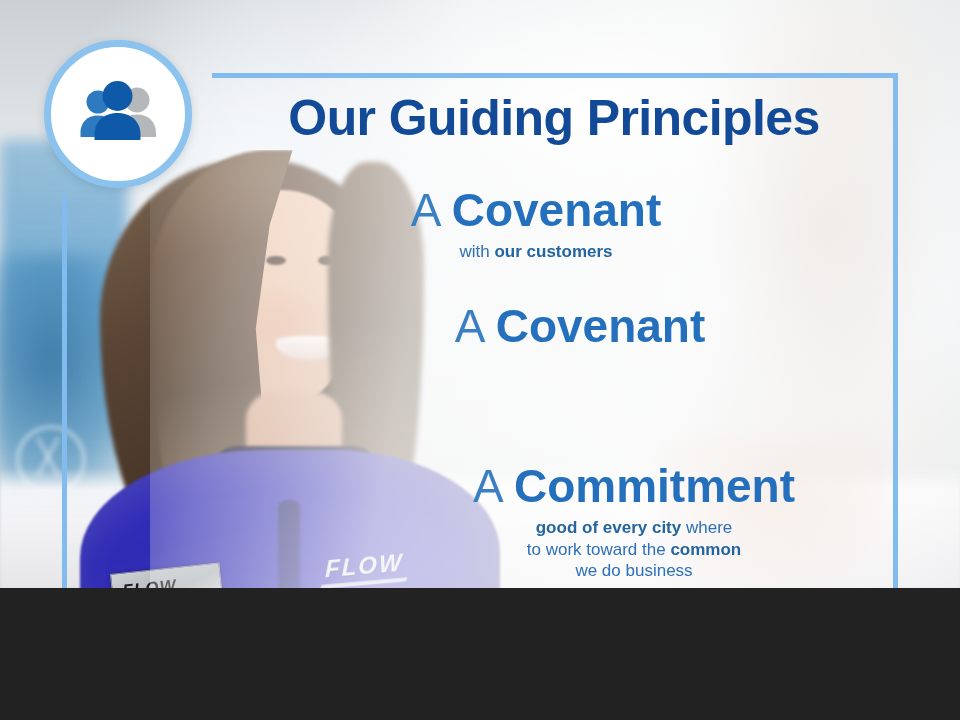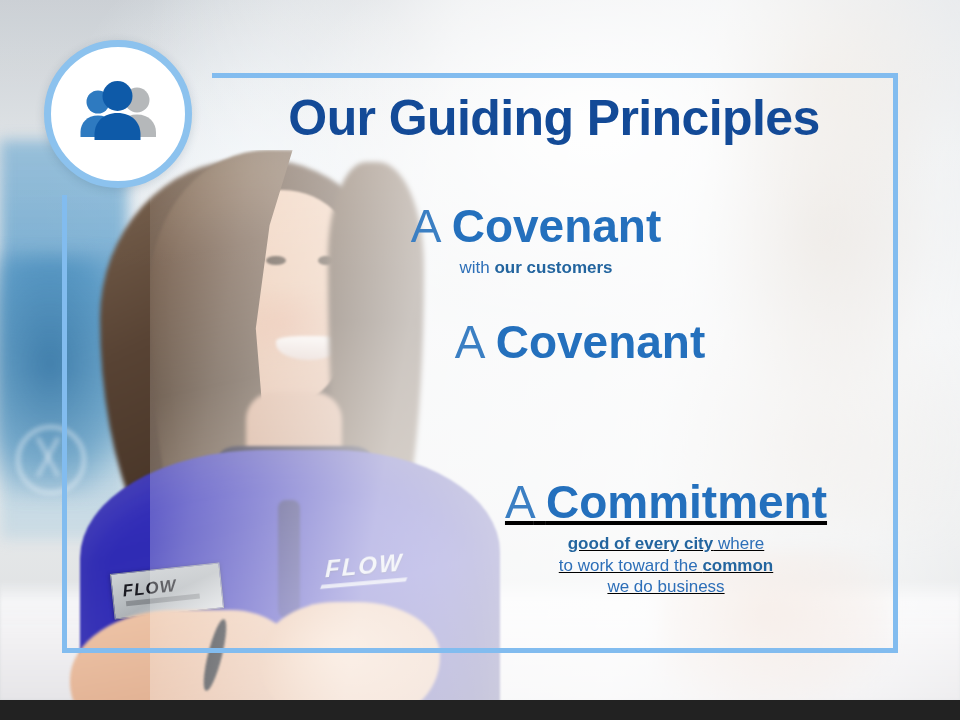--- a/index.html
+++ b/index.html
@@ -9,21 +9,21 @@
     background: #222;
   }
   body {
     font-family: "Liberation Sans", sans-serif;
   }
 
   
   .stage {
     position: relative;
     width: 960px;
-    height: 700px;
+    height: 588px;
     overflow: hidden;
     background: #cfd4d8;
   }
 
   
   .photo {
     position: absolute;
     inset: 0;
     overflow: hidden;
   }
@@ -312,41 +312,41 @@
     width: 672px;
     text-align: center;
     font-weight: 700;
     font-size: 50px;
     line-height: 1.04;
     letter-spacing: -.6px;
     color: #134a97;
     white-space: nowrap;
   }
 
-  .principle { position: absolute; text-align: center; margin-top: 16px; }
+  .principle { position: absolute; text-align: center; }
   .principle .big {
     font-size: 46px;
     line-height: 1.06;
     color: #2f78c2;
     white-space: nowrap;
   }
   .principle .big .art { font-weight: 400; color: #3b7fc3; }
   .principle .big .word { font-weight: 700; color: #2470bd; }
   .principle .sub {
     margin-top: 6px;
     font-size: 17px;
     line-height: 1.28;
     color: #2d6fb8;
     font-weight: 400;
   }
   .principle .sub b { font-weight: 700; color: #23659f; }
 
   .p1 { left: 286px; top: 186px; width: 500px; }
   .p2 { left: 330px; top: 302px; width: 500px; }
-  .p3 { left: 416px; top: 462px; width: 500px; text-decoration: underline; }
+  .p3 { left: 384px; top: 462px; width: 500px; }
 </style>
 </head>
 <body>
 
 <div class="stage">
 
   <div class="photo">
     <div class="bg-room"></div>
     <div class="bg-glass-left"></div>
     <div class="bg-car-blur"></div>

